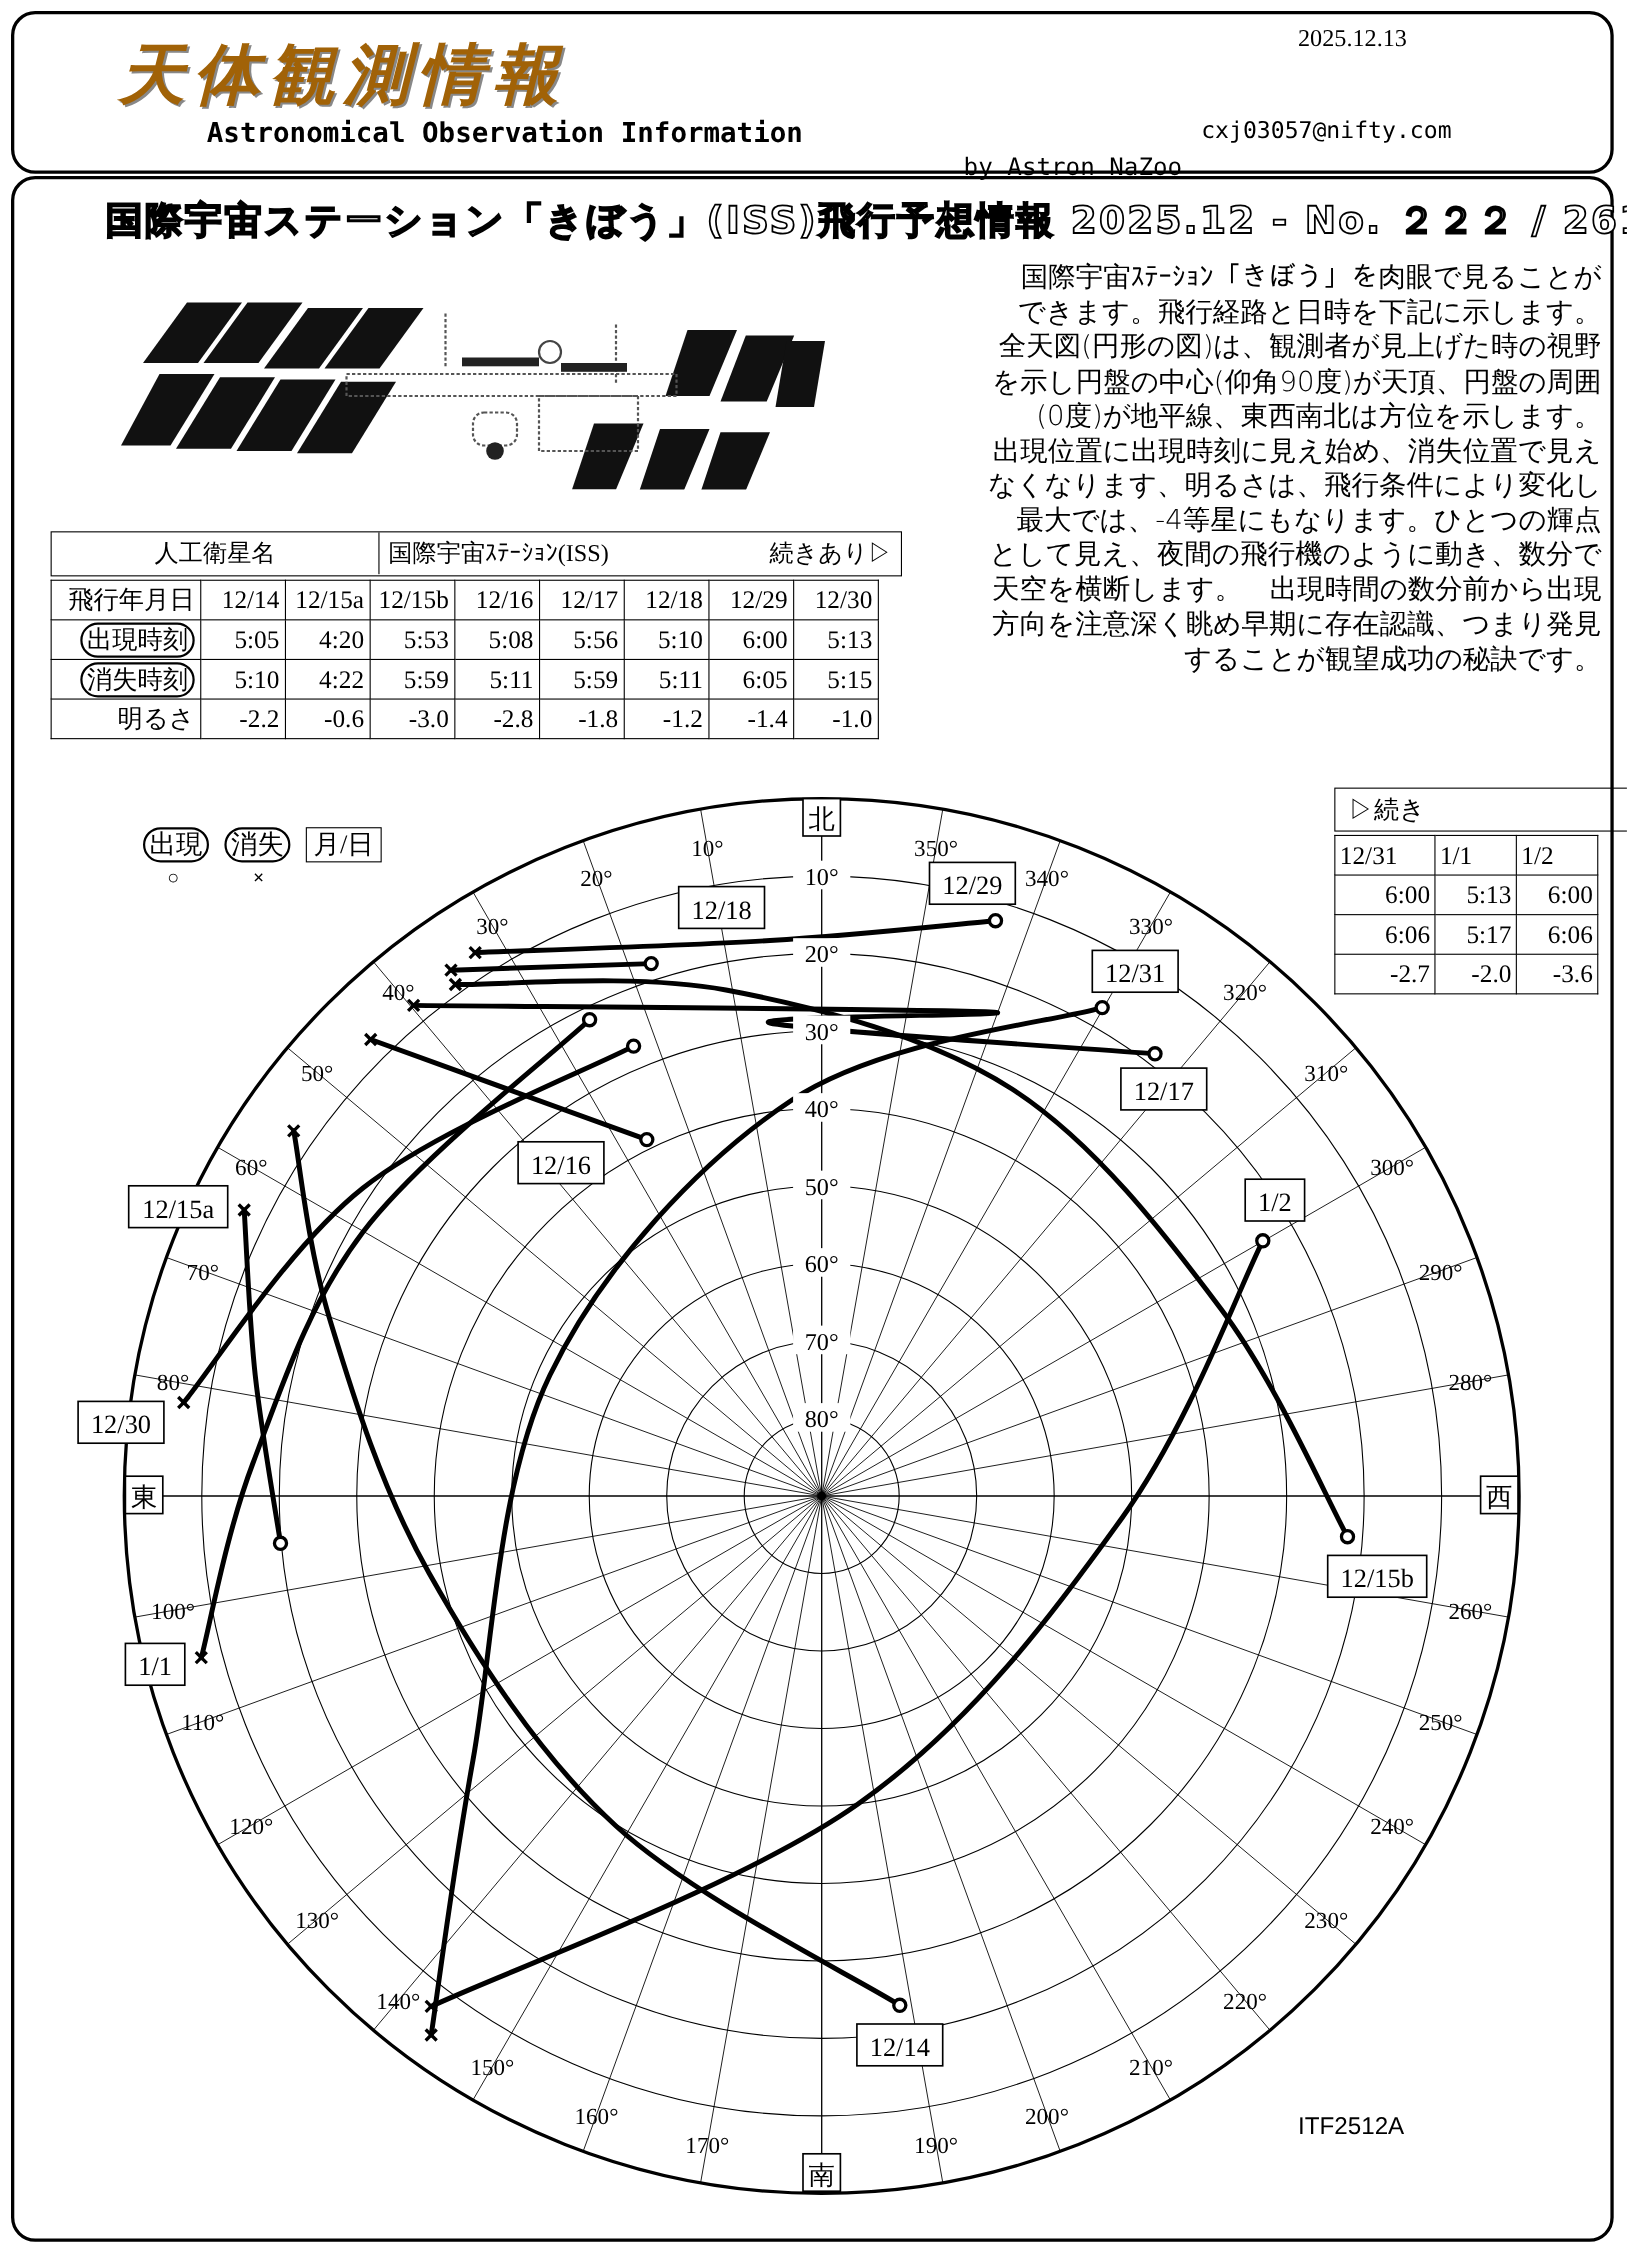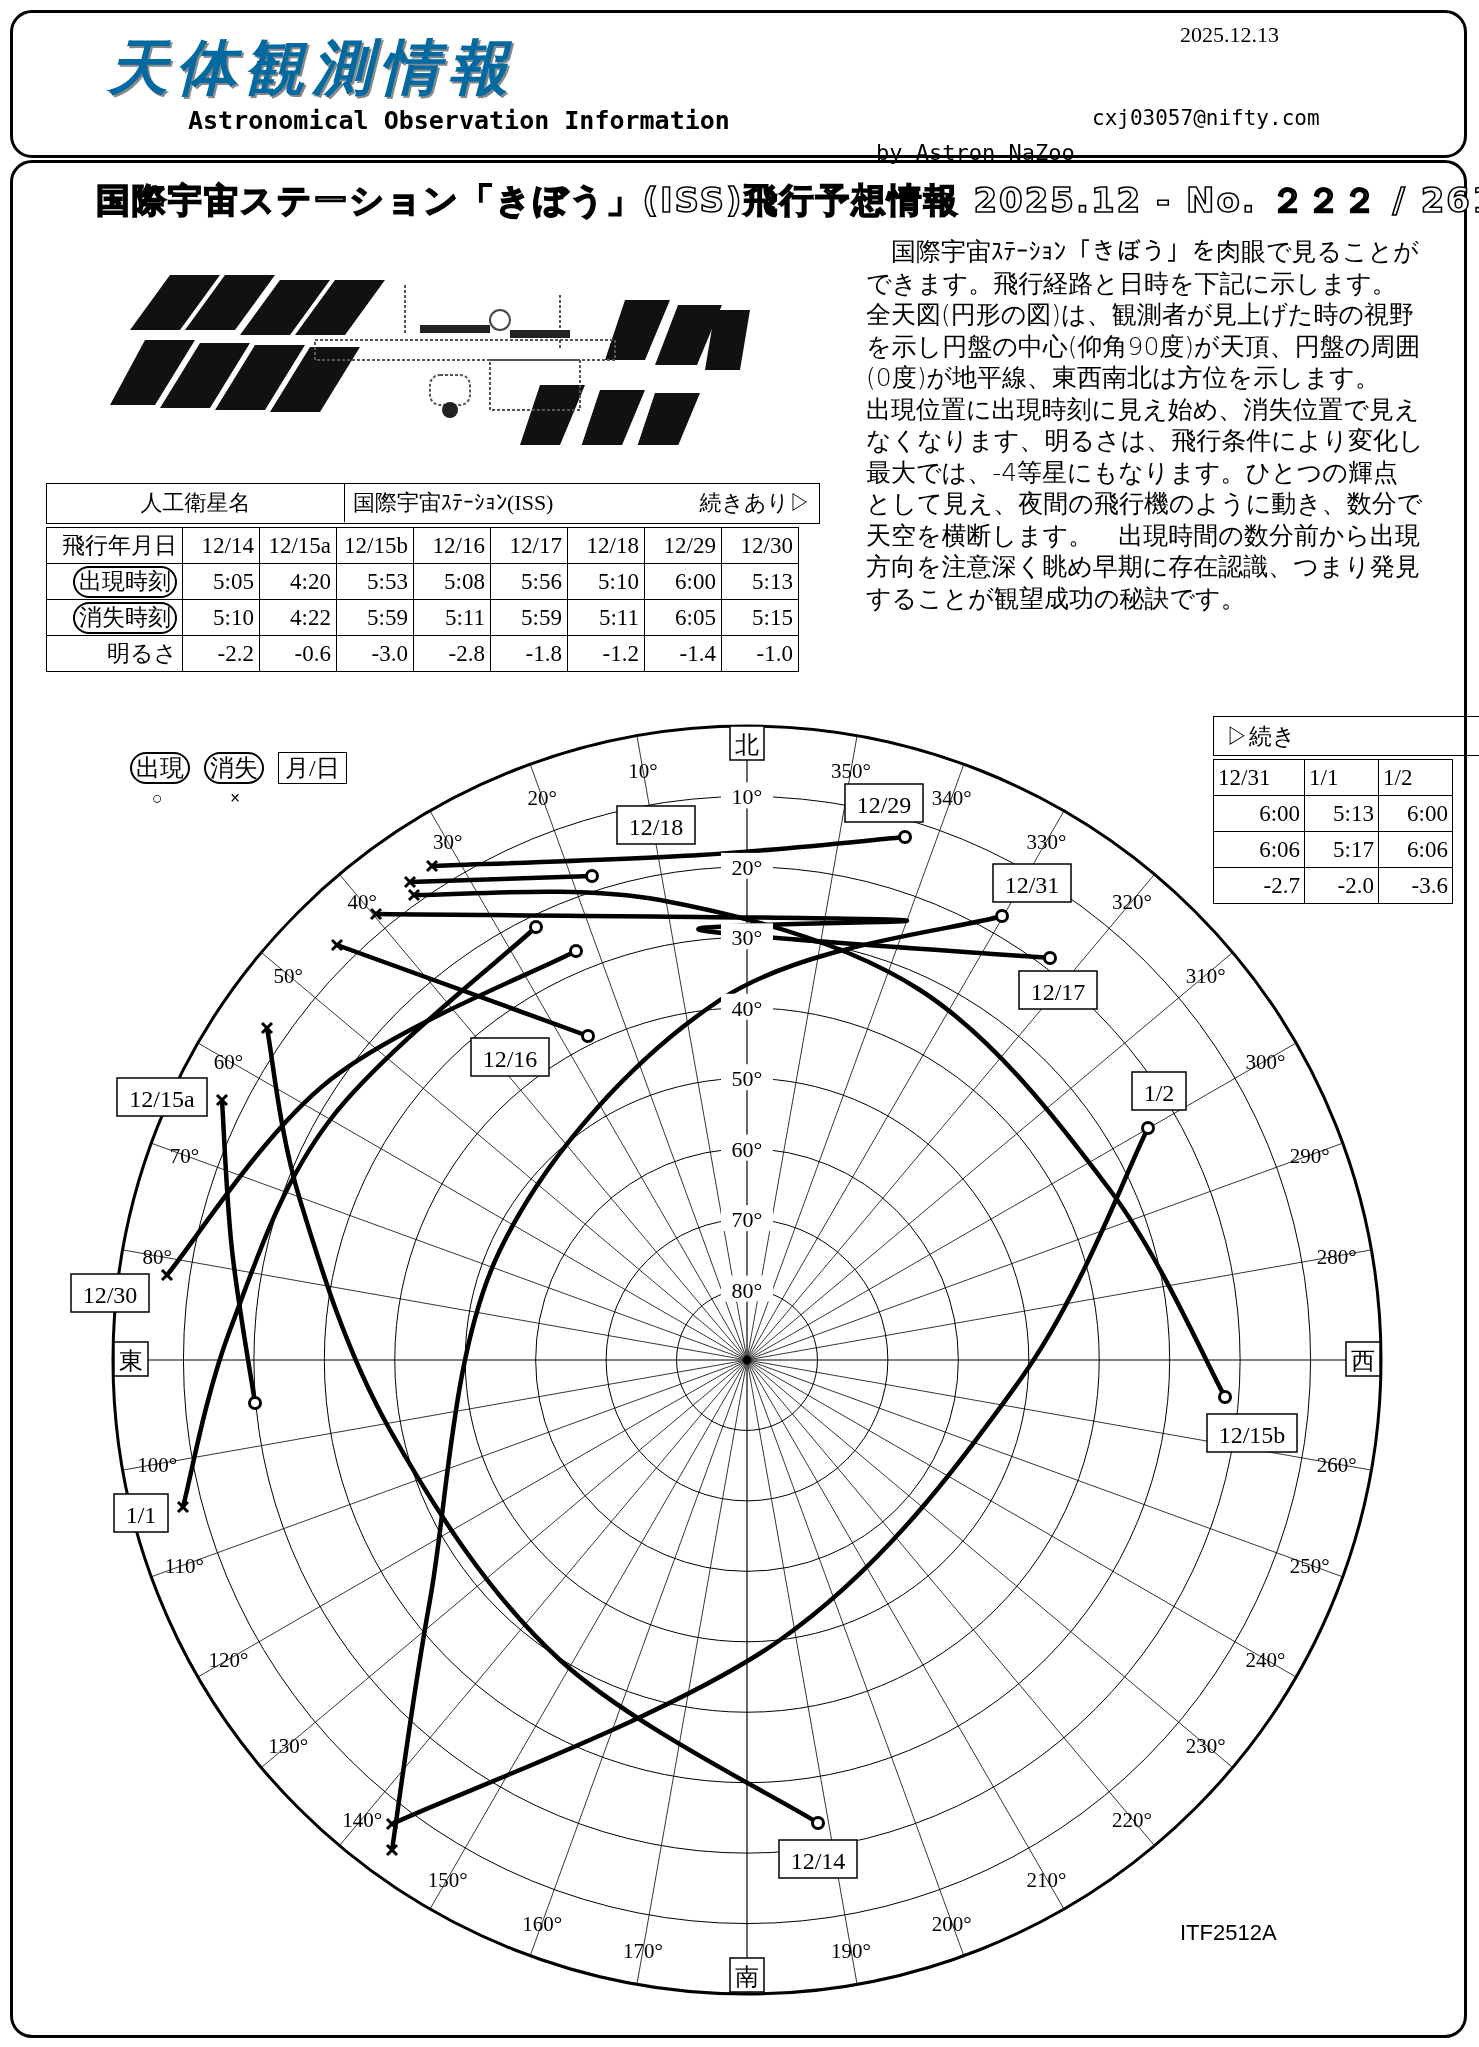--- a/index.html
+++ b/index.html
@@ -1,29 +1,29 @@
 <!DOCTYPE html>
 <html><head>
 <meta charset="utf-8">
 <style>
   * { box-sizing: border-box; margin: 0; padding: 0; }
   body { width: 1479px; height: 2047px; background: #ffffff; font-family: "DejaVu Serif", serif; color: #000; position: relative; overflow: hidden; }
   .header-box { position: absolute; left: 10px; top: 10px; width: 1457px; height: 148px; border: 3px solid #000; border-radius: 22px; }
-  .header-title { position: absolute; left: 108px; top: 28px; font-size: 60px; font-style: italic; font-weight: bold; letter-spacing: 8px; color: #0369a1; font-family: "DejaVu Serif", serif; text-shadow: 2px 2px 0 #888; }
+  .header-title { position: absolute; left: 108px; top: 28px; font-size: 60px; font-style: italic; font-weight: bold; letter-spacing: 8px; color: #a16207; font-family: "DejaVu Serif", serif; text-shadow: 2px 2px 0 #888; }
   .header-sub { position: absolute; left: 188px; top: 106px; font-size: 25px; font-weight: bold; font-family: "DejaVu Sans Mono", monospace; letter-spacing: 0px; }
   .header-by { position: absolute; left: 876px; top: 108px; font-size: 22px; font-family: "DejaVu Sans Mono", monospace; margin-top: 32px; }
   .header-email { position: absolute; left: 1092px; top: 106px; font-size: 21px; font-family: "DejaVu Sans Mono", monospace; }
   .header-date { position: absolute; left: 1180px; top: 22px; font-size: 22px; font-family: "Liberation Serif", serif; }
 
   .main-box { position: absolute; left: 10px; top: 160px; width: 1457px; height: 1878px; border: 3px solid #000; border-radius: 22px; }
   .report-title { position: absolute; left: 96px; top: 178px; font-size: 34px; font-weight: bold; font-family: "DejaVu Sans", sans-serif; color: #fff; -webkit-text-stroke: 1.6px #000; letter-spacing: 2px; white-space: nowrap; }
 
   .iss-img { position: absolute; left: 100px; top: 255px; width: 650px; height: 190px; }
 
-  .desc { position: absolute; left: 866px; top: 236px; width: 590px; font-size: 25px; line-height: 31.5px; font-family: "DejaVu Sans", sans-serif; font-weight: 300; }
+  .desc { position: absolute; left: 866px; top: 236px; width: 590px; font-size: 25px; line-height: 31.5px; font-family: "DejaVu Sans", sans-serif; font-weight: 300; text-align: right; }
   .desc p { margin: 0; white-space: pre-wrap; }
 
   table.main-tbl { position: absolute; left: 46px; top: 483px; border-collapse: collapse; font-family: "Liberation Serif", serif; font-size: 23px; }
   table.main-tbl td { border: 1.5px solid #000; height: 36px; padding: 0 5px; text-align: right; white-space: nowrap; }
   table.main-tbl td.lbl { width: 136px; }
   table.main-tbl td.d { width: 77px; }
   .pill { display: inline-block; border: 2px solid #000; border-radius: 16px; padding: 0 4px; line-height: 28px; }
   .top-tbl { position: absolute; left: 46px; top: 483px; width: 774px; height: 41px; border: 1.5px solid #000; font-family: "Liberation Serif", serif; font-size: 22px; }
   .top-tbl .c1 { position: absolute; left: 0; top: 0; width: 298px; height: 38px; border-right: 1.5px solid #000; text-align: center; line-height: 38px; }
   .top-tbl .c2 { position: absolute; left: 306px; top: 0; line-height: 38px; }

